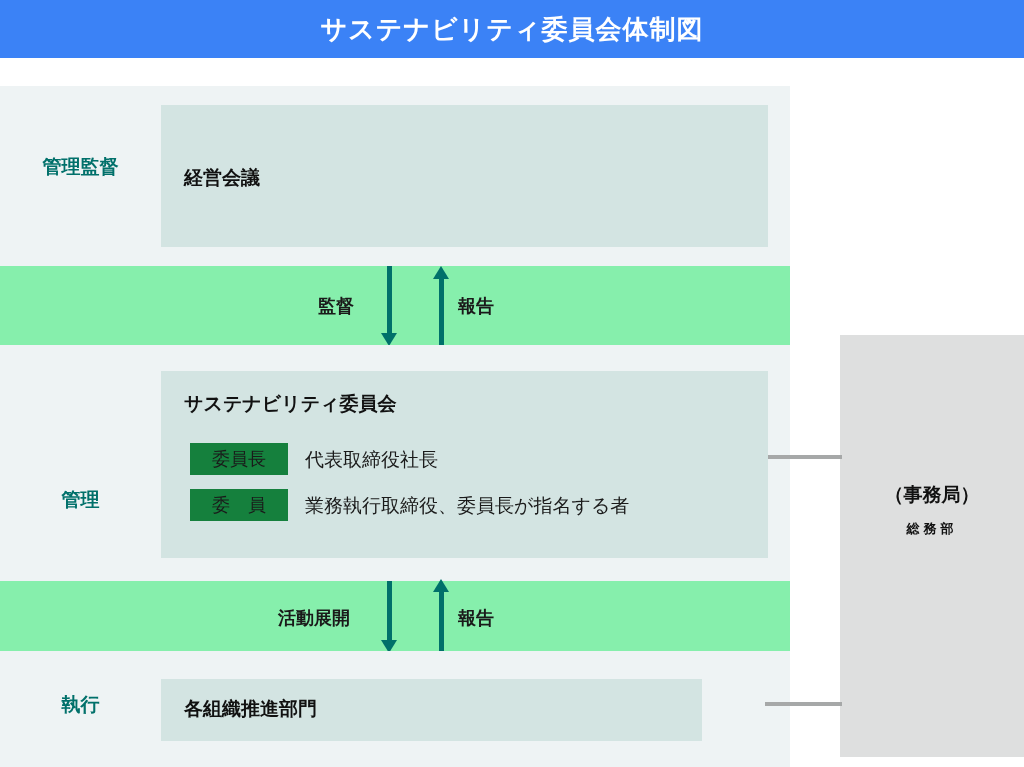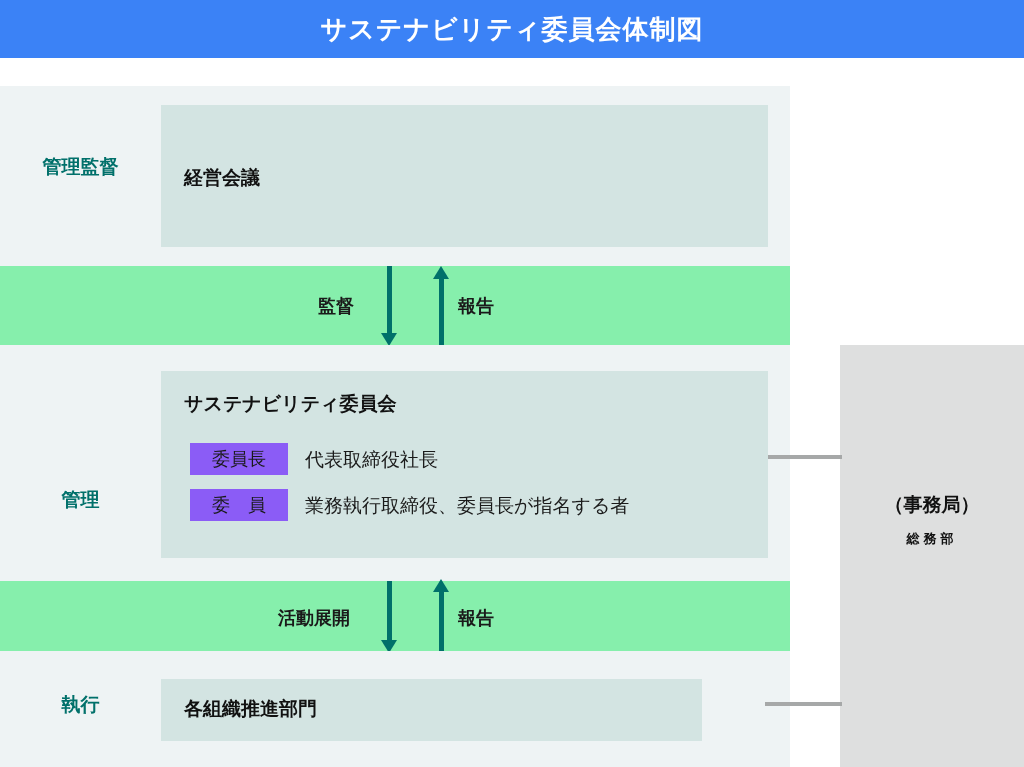--- a/index.html
+++ b/index.html
@@ -32,21 +32,21 @@
     font-size: 26px;
     font-weight: bold;
     letter-spacing: 1px;
     line-height: 1;
   }
 
   
   .side-unit {
     position: absolute;
     left: 840px;
-    top: 345px;
+    top: 335px;
     width: 184px;
     height: 422px;
     background: #dedfdf;
   }
   .side-unit-inner {
     position: absolute;
     left: 0;
     top: 150px;
     width: 184px;
     text-align: center;
@@ -119,21 +119,21 @@
   .member-row {
     position: absolute;
     left: 29px;
     display: flex;
     align-items: center;
   }
   #member-row-0 { top: 72px; }
   #member-row-1 { top: 118px; }
 
   .member-tag {
-    background: #8b5cf6;
+    background: #15803d;
     color: #1a1a1a;
     font-size: 18px;
     line-height: 1;
     padding: 7px 11px;
     min-width: 76px;
     text-align: center;
     letter-spacing: 0px;
     font-family: "Liberation Serif", "DejaVu Serif", serif;
   }
   .member-name {

